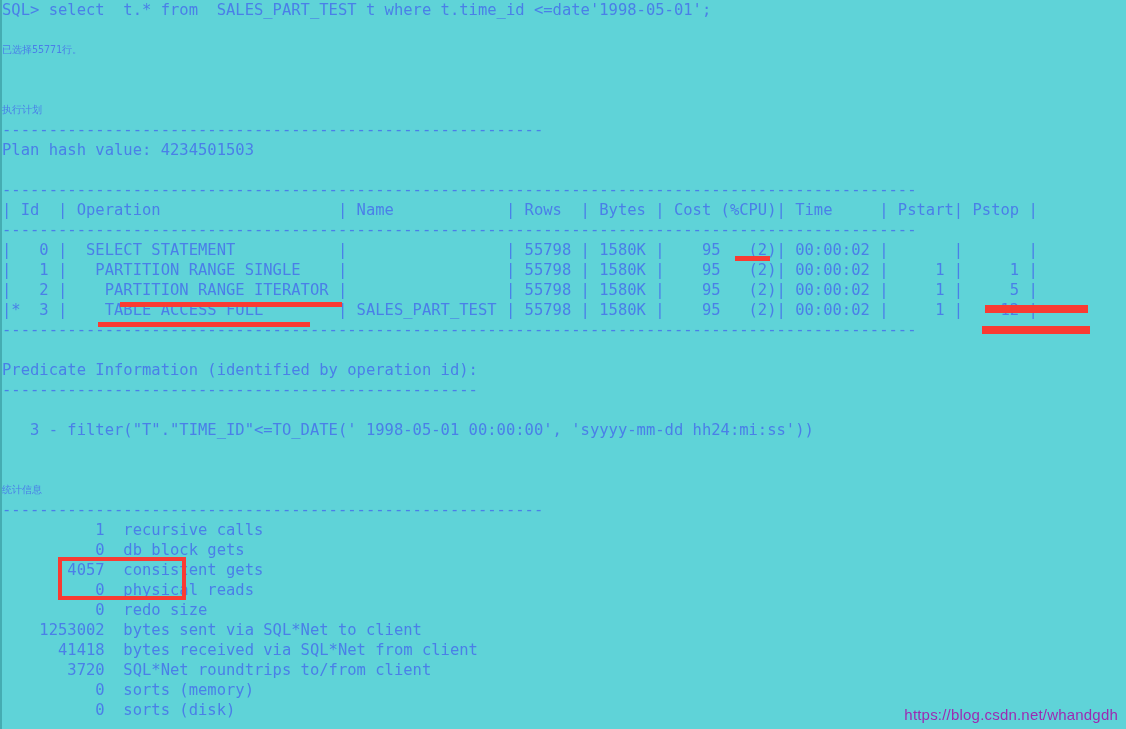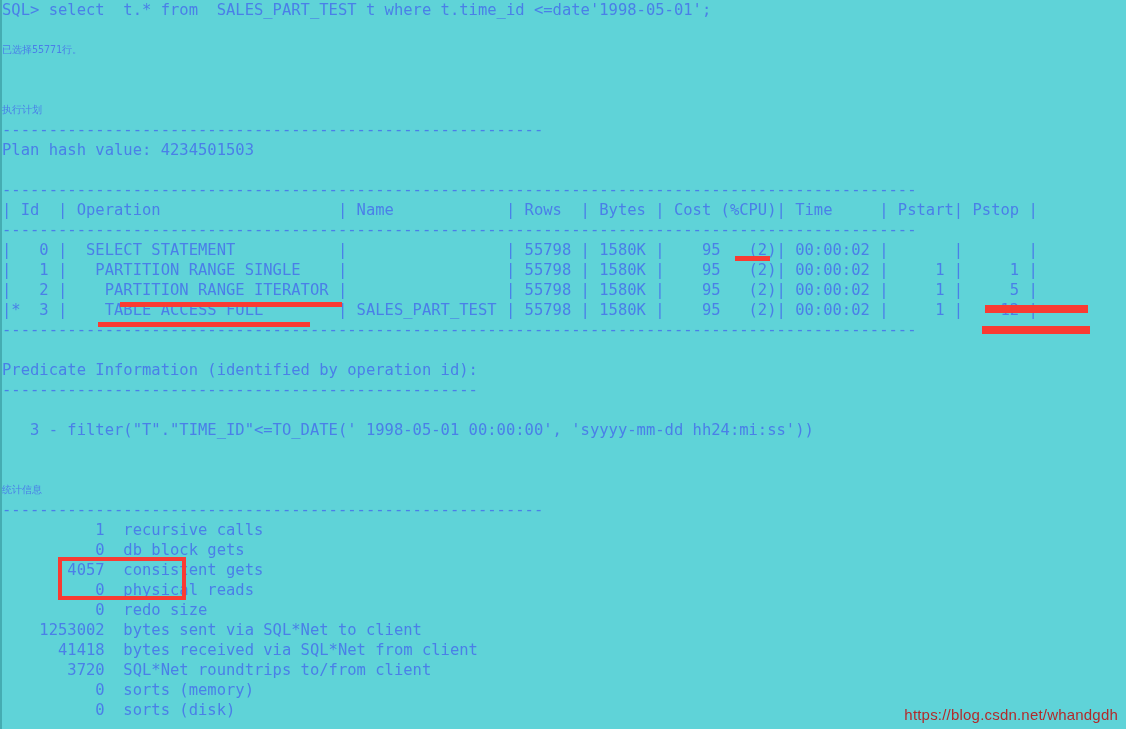--- a/index.html
+++ b/index.html
@@ -56,21 +56,21 @@
     position: absolute;
     border: 4px solid #f93b33;
     background: transparent;
     pointer-events: none;
   }
   
   .watermark {
     position: absolute;
     right: 8px;
     bottom: 6px;
-    color: #b91c1c;
+    color: #a21caf;
     opacity: .92;
     font-size: 15px;
     font-family: "Liberation Sans", sans-serif;
     letter-spacing: .2px;
   }
 </style>
 </head>
 <body>
 
 <div id="screen">

